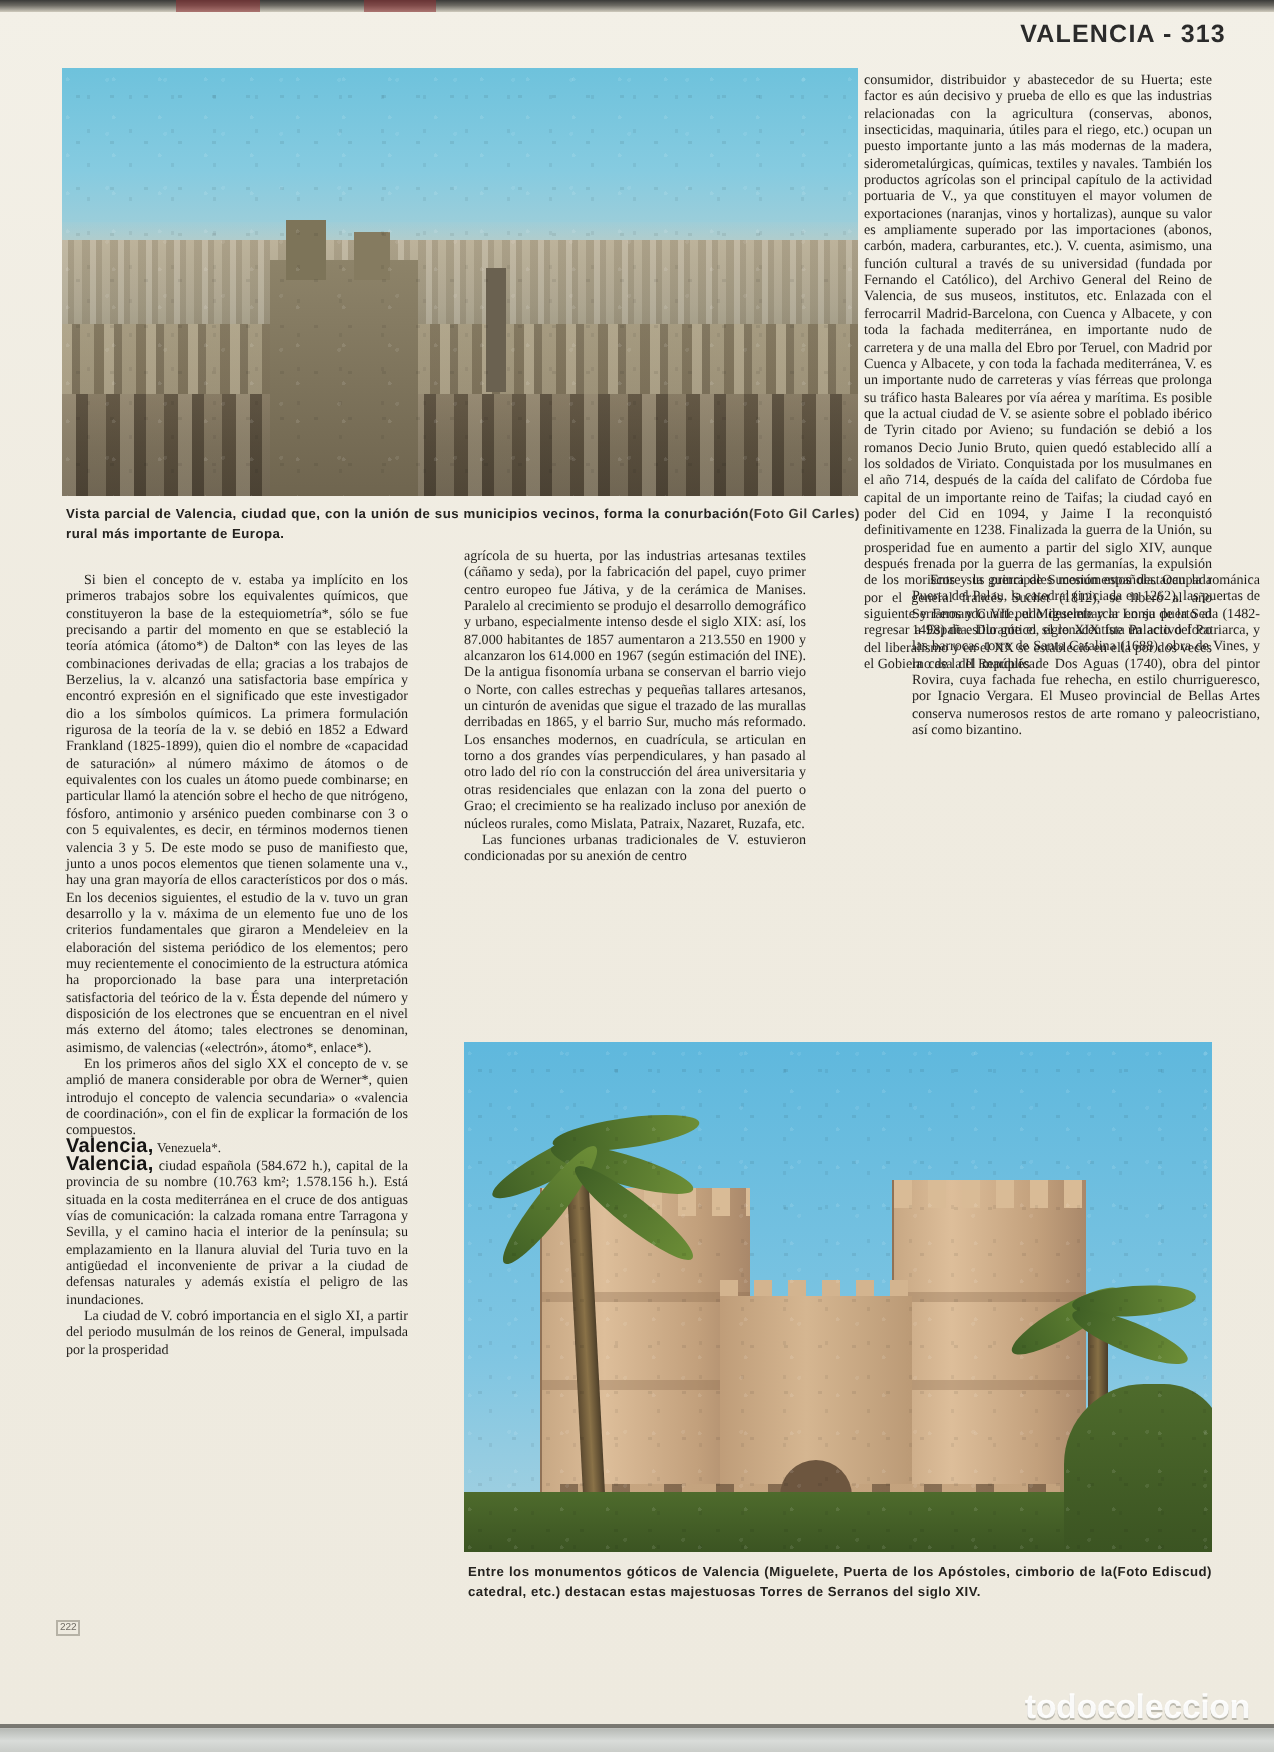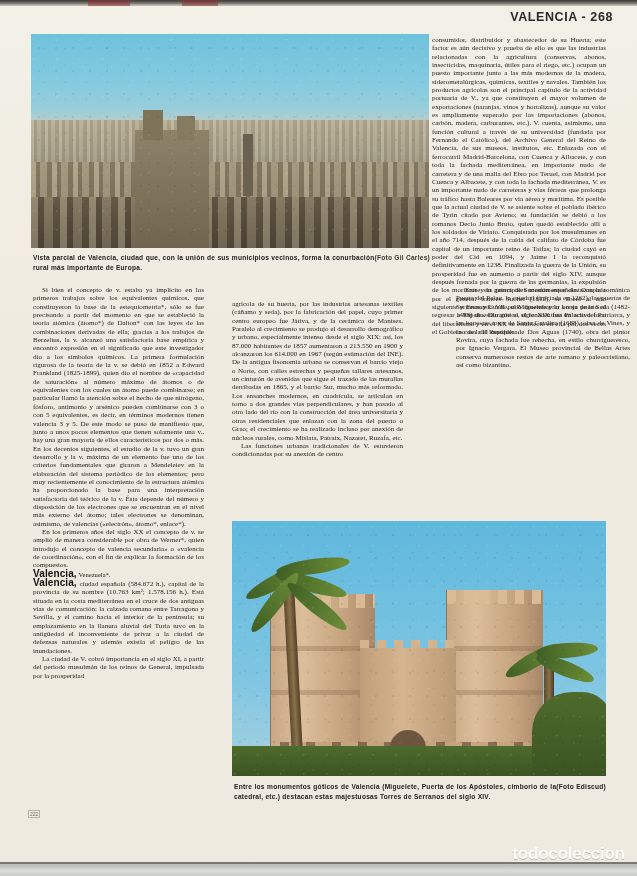--- a/index.html
+++ b/index.html
@@ -137,21 +137,21 @@
     font-size:7.05px;line-height:8.35px;
     color:#201e1b;
     text-align:justify;
     text-justify:inter-word;
     hyphens:auto;
     -webkit-hyphens:auto;
   }
   .col p{margin:0;text-indent:9px;}
   .col-left{left:33px;top:286px;width:171px;}
   .col-right{left:432px;top:36px;width:174px;}
-  .col-mid{left:232px;top:300px;width:171px;}
+  .col-mid{left:232px;top:274px;width:171px;}
   .col-right2{left:456px;top:286px;width:174px;}
 
   .entry-head{
     font-family:"Liberation Sans", sans-serif;
     font-weight:700;font-size:10px;letter-spacing:.1px;color:#141312;
   }
   .entry-sub{font-size:6.6px;font-weight:400;font-family:"Liberation Serif",serif;}
   .entry-block{margin-top:6px;text-indent:0 !important;}
 
   
@@ -247,21 +247,21 @@
 </head>
 <body>
 
 <div class="page">
 
   <div class="scan-edge-top">
     <div class="nick" style="left:88px;width:42px;"></div>
     <div class="nick" style="left:182px;width:36px;"></div>
   </div>
 
-  <div class="header">VALENCIA - 268</div>
+  <div class="header">VALENCIA - 313</div>
 
   <div class="photo-top">
     <div class="sky"></div>
     <div class="haze"></div>
     <div class="cityfar"></div>
     <div class="citymid"></div>
     <div class="citynear"></div>
     <div class="cathedral"></div>
     <div class="spire"></div>
     <div class="grain"></div>

